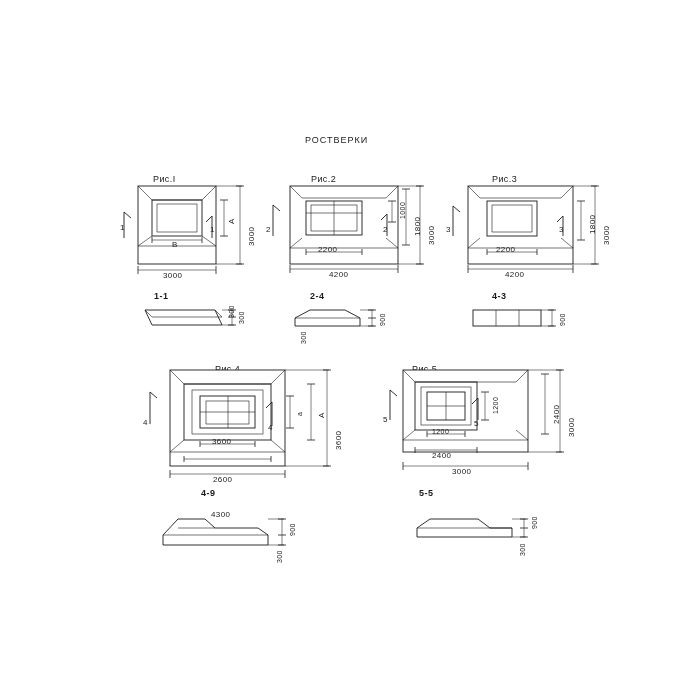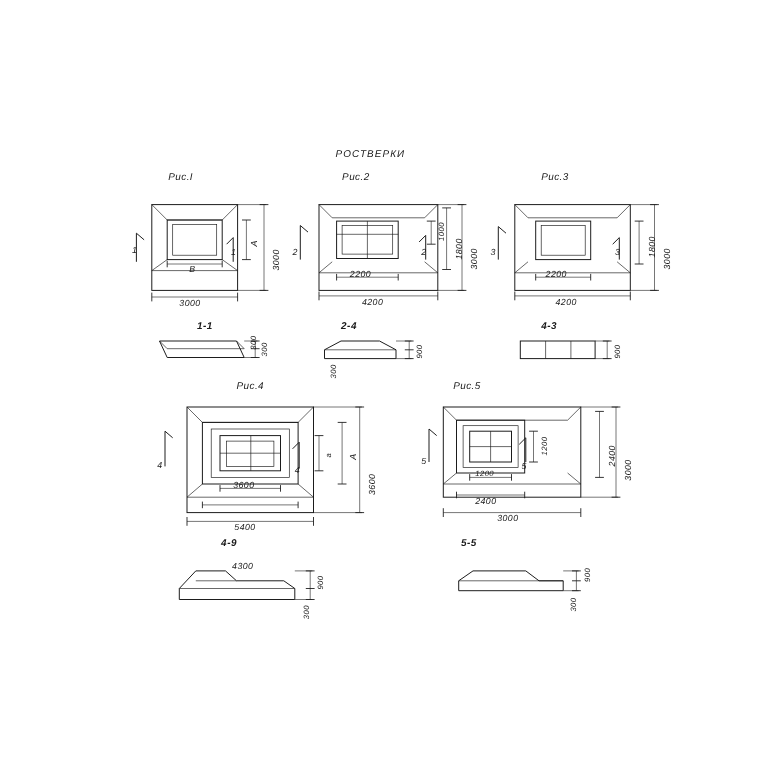--- a/index.html
+++ b/index.html
@@ -14,32 +14,32 @@
     color: #111111;
     position: relative;
     overflow: hidden;
   }
   #sheet {
     position: absolute;
     left: 0;
     top: 0;
     width: 700px;
     height: 560px;
-    font-style: italic;
   }
   .lbl {
     position: absolute;
     font-size: 8px;
     letter-spacing: 0.4px;
     color: #1a1a1a;
     white-space: nowrap;
     line-height: 1;
   }
   .lbl.big {
     font-size: 9px;
+    margin-top: 18px;
   }
   .lbl.title {
     font-size: 9px;
     letter-spacing: 1px;
   }
   .lbl.sec {
     font-size: 9px;
     font-weight: bold;
     letter-spacing: 0.5px;
   }
@@ -83,21 +83,21 @@
 
   <div class="lbl title" style="left:305px; top:136px;">РОСТВЕРКИ</div>
 
   <div class="lbl big" style="left:153px; top:157px;">Рис.I</div>
   <div class="lbl big" style="left:311px; top:157px;">Рис.2</div>
   <div class="lbl big" style="left:492px; top:157px;">Рис.3</div>
 
   <div class="lbl big" style="left:215px; top:347px;">Рис.4</div>
   <div class="lbl big" style="left:412px; top:347px;">Рис.5</div>
 
-  <div class="lbl sec" style="left:179px; top:292px;">1-1</div>
+  <div class="lbl sec" style="left:154px; top:292px;">1-1</div>
   <div class="lbl sec" style="left:310px; top:292px;">2-4</div>
   <div class="lbl sec" style="left:492px; top:292px;">4-3</div>
   <div class="lbl sec" style="left:201px; top:489px;">4-9</div>
   <div class="lbl sec" style="left:419px; top:489px;">5-5</div>
 
   <svg width="700" height="700">
 
     <rect class="ln fillw" x="138" y="186" width="78" height="78"></rect>
 
     <line class="ln-thin" x1="138" y1="186" x2="152" y2="200"></line>
@@ -312,21 +312,21 @@
     <line class="tick" x1="307" y1="440" x2="315" y2="440"></line>
     <line class="ln-dim" x1="285" y1="370" x2="329" y2="370"></line>
     <line class="ln-dim" x1="285" y1="466" x2="329" y2="466"></line>
     <line class="ln-dim" x1="290" y1="396" x2="290" y2="428"></line>
     <line class="tick" x1="286" y1="396" x2="294" y2="396"></line>
     <line class="tick" x1="286" y1="428" x2="294" y2="428"></line>
   </svg>
 
   <div class="lbl" style="left:212px; top:438px;">3600</div>
   <div class="lbl" style="left:211px; top:469px;margin-top:42px;">4300</div>
-  <div class="lbl" style="left:213px; top:476px;">5400</div>
+  <div class="lbl" style="left:213px; top:476px;">2600</div>
   <div class="lbl rot90" style="left:335px; top:450px;">3600</div>
   <div class="lbl rot90" style="left:318px; top:418px;">А</div>
   <div class="lbl rot90" style="left:296px; top:416px; font-size:7px;">а</div>
   <div class="lbl" style="left:143px; top:419px;">4</div>
   <div class="lbl" style="left:268px; top:424px;">4</div>
 
   <svg width="700" height="700">
     <path class="ln fillw" d="M163,535 L178,519 L205,519 L215,528 L258,528 L268,535 L268,545 L163,545 Z"></path>
     <line class="ln-thin" x1="163" y1="535" x2="268" y2="535"></line>
     <line class="ln-thin" x1="178" y1="528" x2="215" y2="528"></line>

